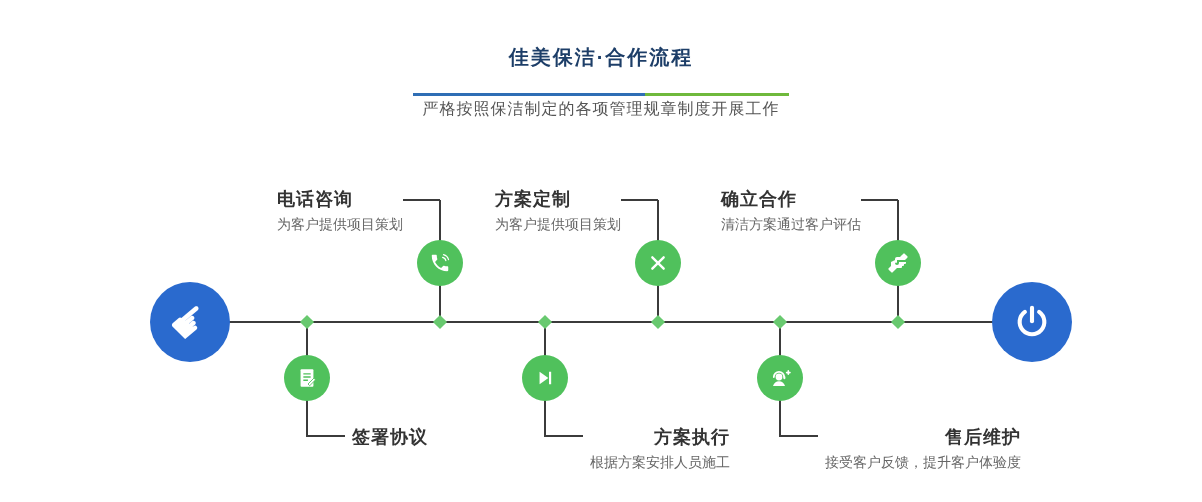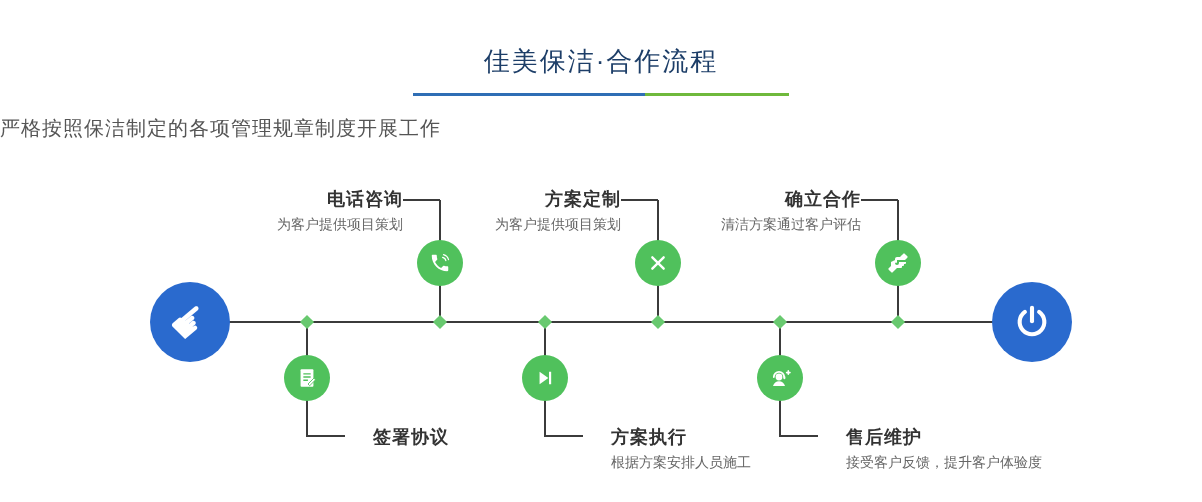--- a/index.html
+++ b/index.html
@@ -1,44 +1,44 @@
 <!DOCTYPE html>
 <html><head>
 <meta charset="utf-8">
 <style>
   * { margin:0; padding:0; box-sizing:border-box; }
   html,body { background:#fff; }
   body { font-family:"Liberation Sans","DejaVu Sans",sans-serif; }
   .canvas { position:relative; width:1202px; height:502px; background:#fff; overflow:hidden; }
 
   .title { position:absolute; top:44px; left:0; width:100%; text-align:center;
-           font-size:26px; font-weight:normal; color:#1d3e68; letter-spacing:2px; }
+           font-size:20px; font-weight:bold; color:#1d3e68; letter-spacing:2px; }
   .title-underline { position:absolute; top:93px; left:50%; transform:translateX(-50%);
            width:376px; height:3px; display:flex; }
   .u-blue  { width:232px; height:3px; background:#2f6eb5; }
   .u-green { flex:1; height:3px; background:#6fb93c; }
-  .subtitle { position:absolute; top:115px; left:0; width:100%; 
-           font-size:20px; color:#555; letter-spacing:1px; }
+  .subtitle { position:absolute; top:99px; left:0; width:100%; text-align:center;
+           font-size:16px; color:#555; letter-spacing:1px; }
 
   .main-line { position:absolute; left:190px; top:321px; width:840px; height:2px; background:#3b3b3b; z-index:1; }
   .vline { position:absolute; width:2px; background:#3b3b3b; z-index:1; }
   .hline { position:absolute; height:2px; background:#3b3b3b; z-index:1; }
   .diamond { position:absolute; width:10px; height:10px; background:#68c96f; transform:rotate(45deg); z-index:3; }
 
   .big-circle { position:absolute; width:80px; height:80px; border-radius:50%; background:#2a6ace;
            display:flex; align-items:center; justify-content:center; z-index:4; }
   .hand-glyph { color:#fff; font-size:44px; line-height:1; transform:rotate(-40deg);
            font-family:"DejaVu Sans",sans-serif; }
 
   .step-circle { position:absolute; width:46px; height:46px; border-radius:50%; background:#50c15c;
            display:flex; align-items:center; justify-content:center; z-index:4; }
 
   .step-label { position:absolute; z-index:2; }
-  .step-label.top { text-align:right; }
-  .step-label.bottom { text-align:left;margin-left:21px; }
+  .step-label.top { }
+  .step-label.bottom { text-align:right; }
   .step-title { font-size:18px; font-weight:bold; color:#333; line-height:26px; letter-spacing:1px; }
   .step-desc  { font-size:14px; color:#666; margin-top:4px; white-space:nowrap; }
 </style>
 </head>
 <body>
 
 <div class="canvas">
 
   <div class="title">佳美保洁·合作流程</div>
   <div class="title-underline">

